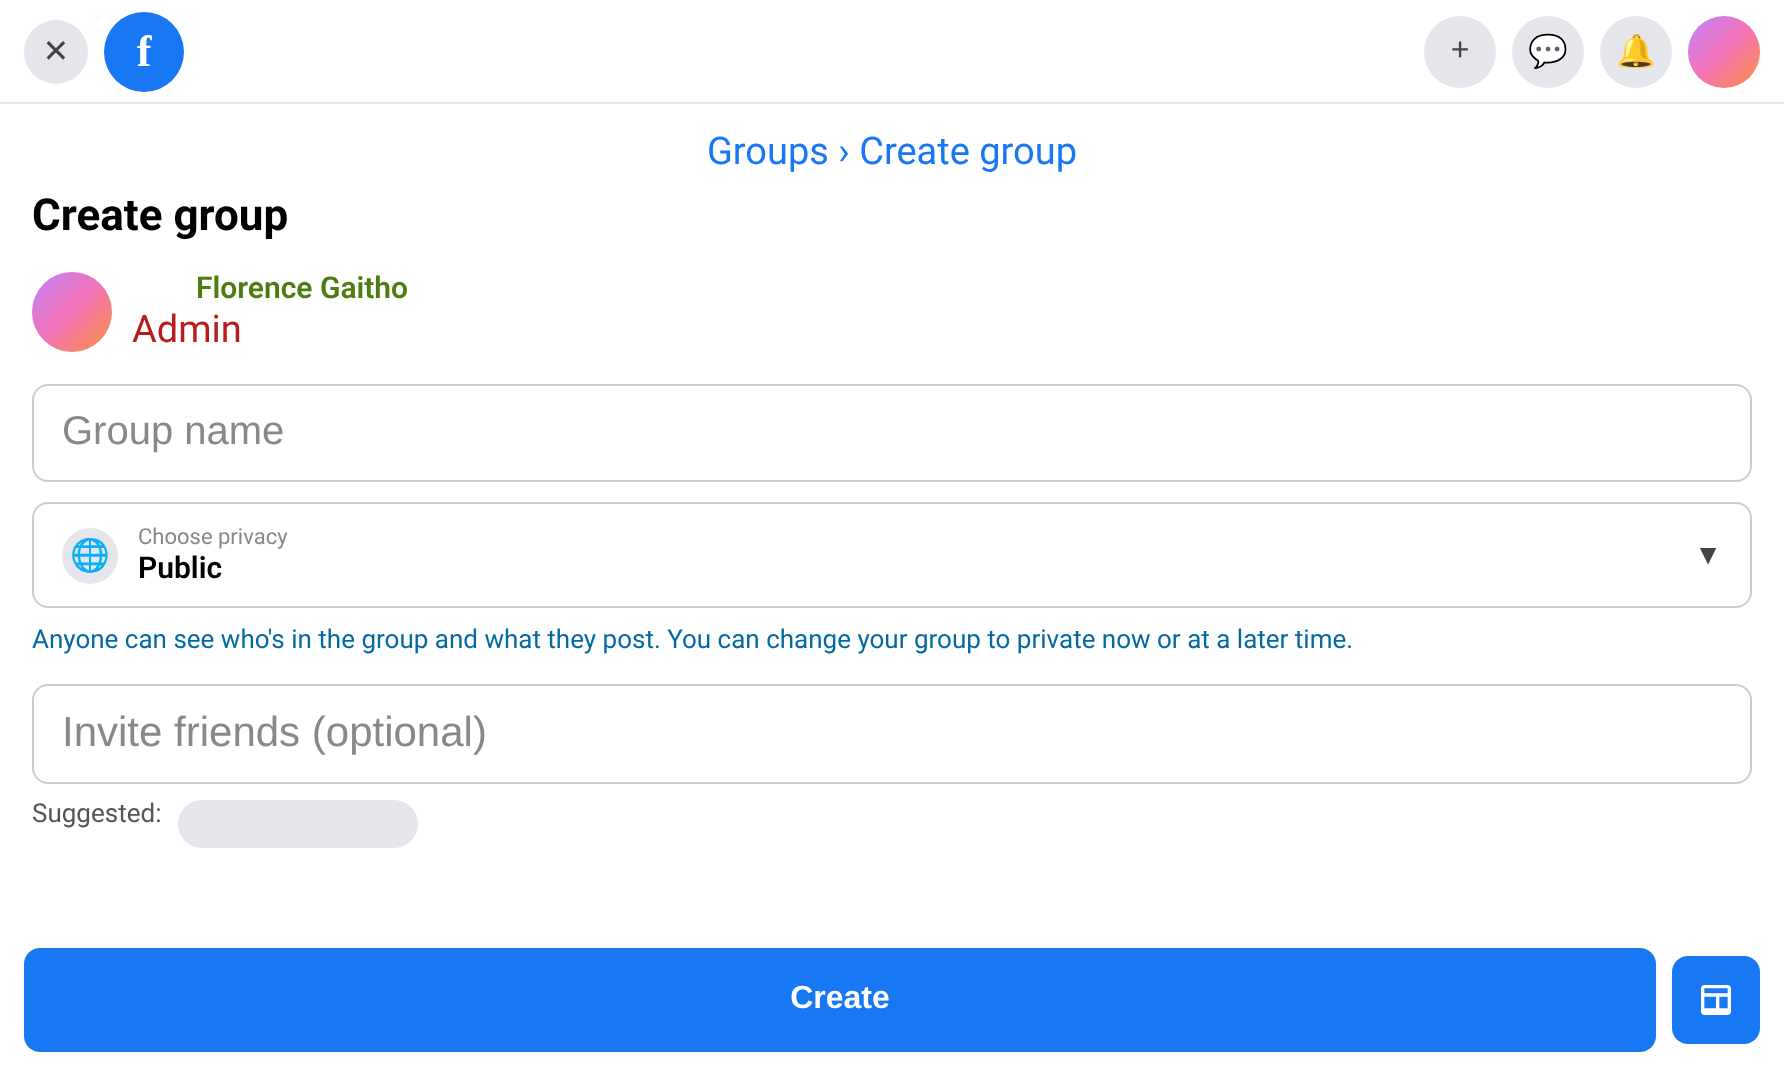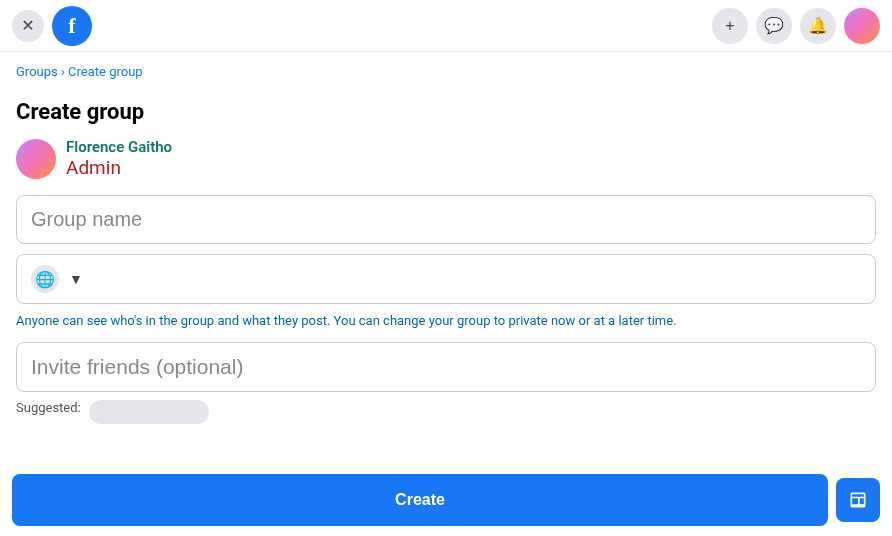--- a/index.html
+++ b/index.html
@@ -79,23 +79,24 @@
       overflow: hidden;
     }
 
     
     .main-content {
       padding: 12px 16px;
       max-width: 892px;
     }
 
     .breadcrumb {
-      font-size: 13px;
+      font-size: 19px;
       color: #555;
-      margin-bottom: 20px;
+      margin-bottom: 9px;
+      text-align: center;
     }
     .breadcrumb span {
       color: #1877f2;
       cursor: pointer;
     }
 
     .page-title {
       font-size: 22px;
       font-weight: 700;
       color: #000;
@@ -111,21 +112,22 @@
     .user-avatar {
       width: 40px;
       height: 40px;
       border-radius: 50%;
       background: linear-gradient(135deg, #c084fc, #f472b6, #fb923c);
       flex-shrink: 0;
     }
     .user-info .user-name {
       font-size: 15px;
       font-weight: 600;
-      color: #0f766e;
+      color: #4d7c0f;
+      margin-left: 32px;
     }
     .user-info .user-role {
       font-size: 19px;
       color: #b91c1c;
     }
 
     
     .form-field {
       border: 1.5px solid #ccc;
       border-radius: 8px;
@@ -296,20 +298,24 @@
       <div class="user-role">Admin</div>
     </div>
   </div>
 
   <div class="form-field">
     <input type="text" placeholder="Group name" style="">
   </div>
 
   <div class="privacy-field">
     <div class="globe-icon">🌐</div>
+    <div class="privacy-text">
+      <span class="privacy-label">Choose privacy</span>
+      <span class="privacy-value">Public</span>
+    </div>
     <span class="chevron-down">▼</span>
   </div>
 
   <p class="privacy-description">Anyone can see who's in the group and what they post. You can change your group to private now or at a later time.</p>
 
   <div class="invite-field">
     <input type="text" placeholder="Invite friends (optional)" style="">
   </div>
 
   <div class="suggested-row">

